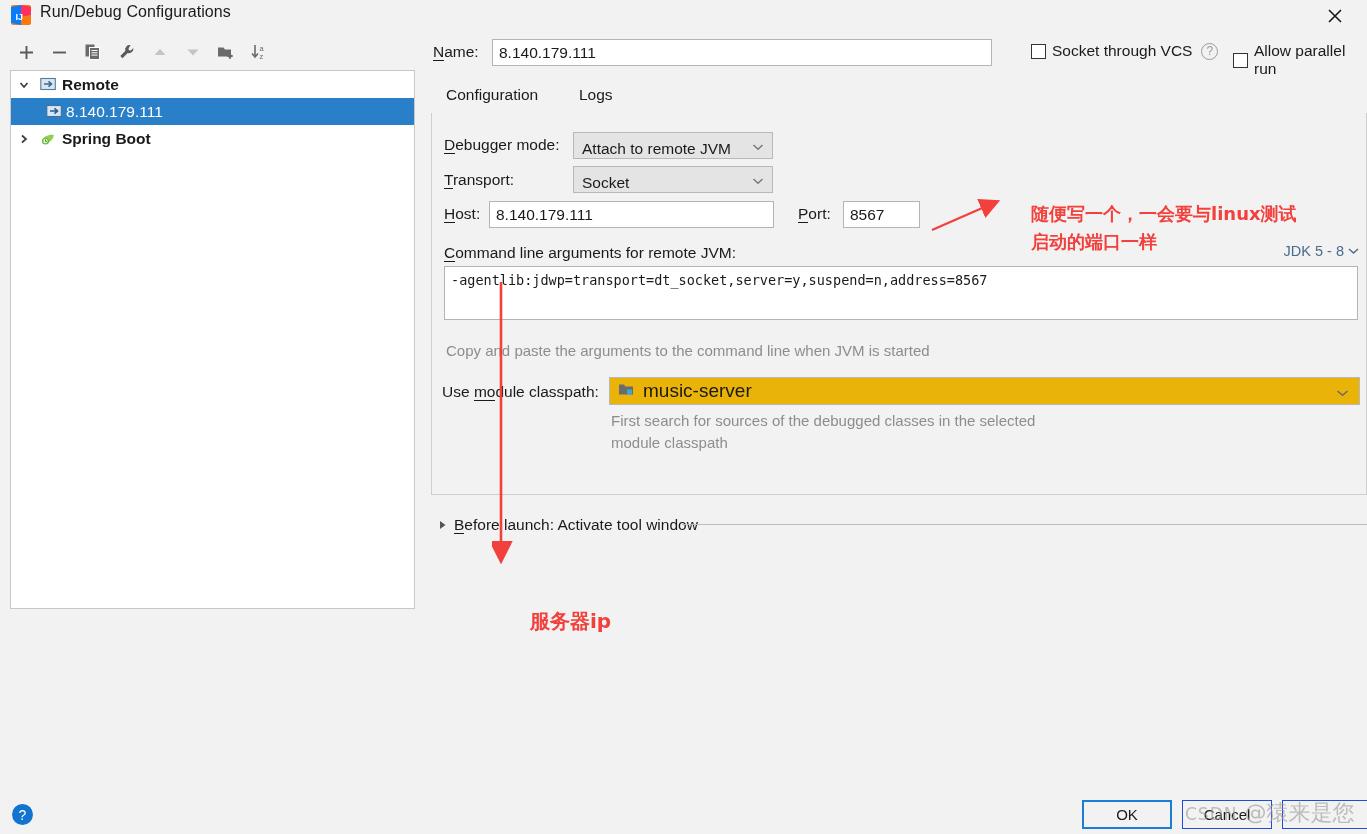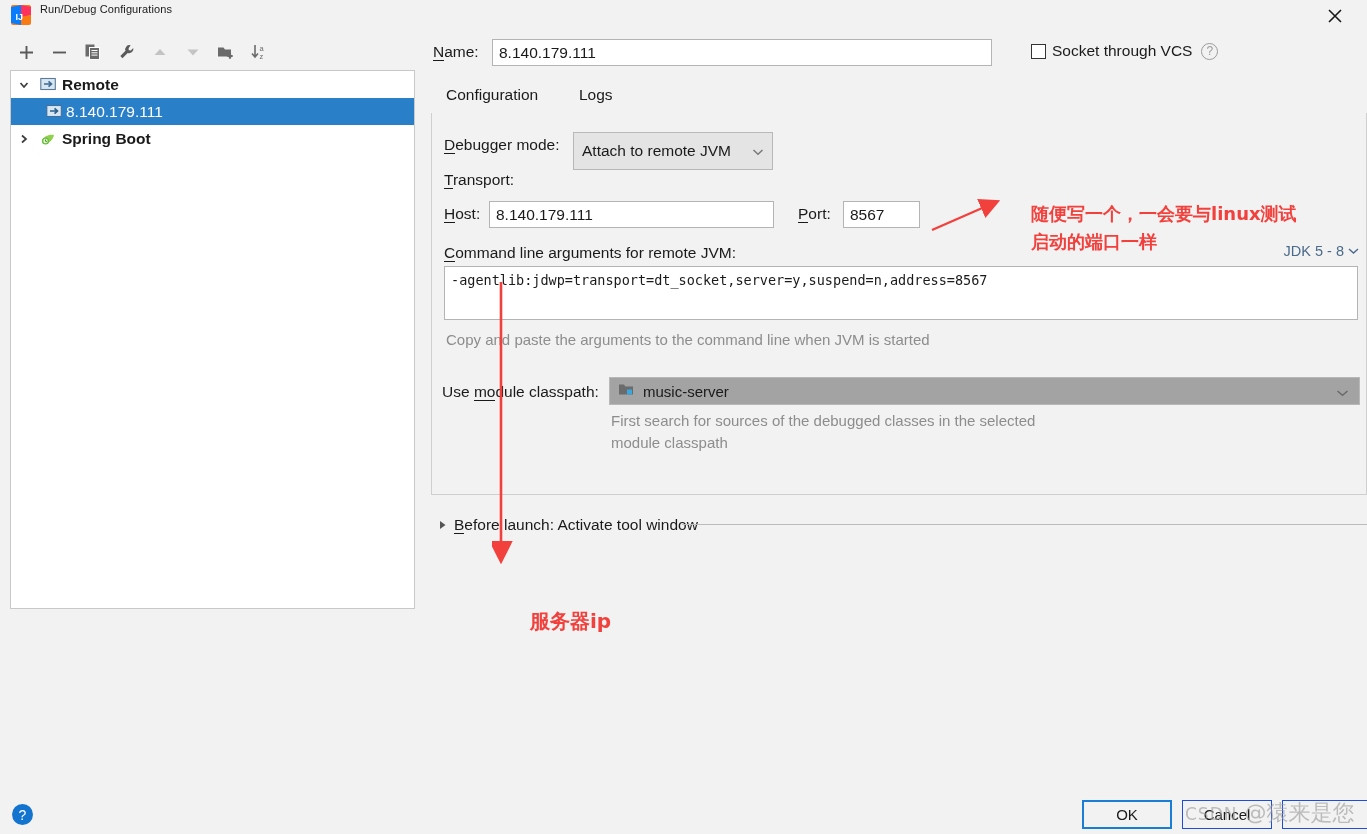--- a/index.html
+++ b/index.html
@@ -9,21 +9,21 @@
     overflow: hidden;
     background: #f2f2f2;
     font-family: "Liberation Sans", sans-serif;
     color: #1a1a1a;
   }
   #root { position: relative; width: 1367px; height: 834px; background: #f2f2f2; }
 
   
   .titlebar { position: absolute; left: 0; top: 0; width: 1358px; height: 33px; background: #f2f2f2; }
   .title-icon { position: absolute; left: 10px; top: 4px; width: 22px; height: 22px; }
-  .title-text { position: absolute; left: 40px; top: 3px; font-size: 11px; color: #1a1a1a; letter-spacing: 0.1px; }
+  .title-text { position: absolute; left: 40px; top: 3px; font-size: 16px; color: #1a1a1a; letter-spacing: 0.1px; }
   .close-btn { position: absolute; right: 8px; top: 2px; width: 30px; height: 28px; display:flex; align-items:center; justify-content:center; font-size: 19px; color: #111; cursor: pointer; }
 
   
   .ltoolbar { position: absolute; left: 10px; top: 38px; width: 405px; height: 30px; }
   .tb-btn { position: absolute; top: 0; width: 26px; height: 28px; display:flex; align-items:center; justify-content:center; cursor:pointer; }
   .tb-btn svg { display:block; }
 
   
   .tree {
     position: absolute; left: 10px; top: 70px; width: 405px; height: 539px;
@@ -60,42 +60,42 @@
   
   .cfg-panel {
     position: absolute; left: 431px; top: 113px; width: 936px; height: 382px;
     border: 1px solid #cfcfcf; border-top: none; background: #f2f2f2;
   }
   .f-label { position: absolute; font-size: 15.5px; color: #1a1a1a; }
   .f-label u { text-decoration: none; border-bottom: 1px solid #1a1a1a; }
 
   .combo {
     position: absolute; background: #e4e4e4; border: 1px solid #b8b8b8;
-    height: 38px; font-size: 15.5px; display:flex; align-items:center;
+    height: 27px; font-size: 15.5px; display:flex; align-items:flex-end;
     padding: 0 8px; cursor: pointer; color: #1a1a1a;
   }
   .combo .caret { position: absolute; right: 8px; top: 50%; transform: translateY(-50%); }
   .txt {
     position: absolute; background: #ffffff; border: 1px solid #b4b4b4;
     height: 27px; font-size: 15.5px; padding: 2px 6px; line-height: 23px;
     color: #1a1a1a; outline: none; font-family: "Liberation Sans", sans-serif;
   }
   .argbox {
     position: absolute; left: 444px; top: 266px; width: 914px; height: 54px;
     background: #ffffff; border: 1px solid #b4b4b4;
     font-family: "DejaVu Sans Mono", monospace; font-size: 13.5px;
     padding: 5px 6px; color: #1a1a1a; white-space: nowrap; overflow: hidden;
   }
   .hint { position: absolute; font-size: 15px; color: #8d8d8d; }
   .jdk-note { position: absolute; right: 8px; top: 243px; font-size: 14.5px; color: #4b6b8a; cursor: pointer; display:flex; align-items:center; gap:4px; }
 
   .cp-combo {
     position: absolute; left: 609px; top: 377px; width: 751px; height: 28px;
-    background: #a3a3a3; border: 1px solid #b8b8b8; display:flex; align-items:center;
-    padding: 0 8px; font-size: 15px; cursor: pointer;
+    background: #eab308; border: 1px solid #b8b8b8; display:flex; align-items:center;
+    padding: 0 8px; font-size: 19px; cursor: pointer;
   }
 
   
   .bl-arrow { position: absolute; left: 437px; top: 518px; width: 12px; height: 14px; cursor: pointer; }
   .bl-text { position: absolute; left: 454px; top: 516px; font-size: 15.5px; cursor: pointer; }
   .bl-text u { text-decoration: none; border-bottom: 1px solid #1a1a1a; }
   .bl-line { position: absolute; left: 682px; top: 524px; width: 685px; height: 1px; background: #bcbcbc; }
 
   
   .anno { position: absolute; color: #f2403c; font-size: 18px; line-height: 26px; font-weight: 600;
@@ -238,20 +238,24 @@
 
   <span class="name-label"><u>N</u>ame:</span>
   <input class="name-input" value="8.140.179.111" style="">
 
   <div class="cbx-wrap" style="left:1031px;">
     <span class="cbx"></span>
     <span>Socket through VCS</span>
     <span class="help-q">?</span>
   </div>
 
+  <div class="cbx-wrap" style="left:1233px;">
+    <span class="cbx"></span>
+    <span>Allow parallel run</span>
+  </div>
 
   <div class="tabs">
     <span class="tab" style="left:10px">Configuration</span>
     <span class="tab" style="left:143px">Logs</span>
   </div>
   <div class="tab-underline"></div>
   <div class="tab-baseline"></div>
 
   <div class="cfg-panel"></div>
 
@@ -259,30 +263,38 @@
   <div class="combo" style="left:573px; top:132px; width:200px;">
     <span>Attach to remote JVM</span>
     <span class="caret">
       <svg width="12" height="8" viewBox="0 0 12 8">
           <path d="M1.5 2 L6 6.2 L10.5 2" stroke="#7a7a7a" stroke-width="1.5" fill="none"></path>
         </svg>
     </span>
   </div>
 
   <span class="f-label" style="left:444px; top:171px;"><u>T</u>ransport:</span>
+  <div class="combo" style="left:573px; top:166px; width:200px;">
+    <span>Socket</span>
+    <span class="caret">
+      <svg width="12" height="8" viewBox="0 0 12 8">
+          <path d="M1.5 2 L6 6.2 L10.5 2" stroke="#7a7a7a" stroke-width="1.5" fill="none"></path>
+        </svg>
+    </span>
+  </div>
 
   <span class="f-label" style="left:444px; top:205px;"><u>H</u>ost:</span>
   <input class="txt" style="left: 489px; top: 201px; width: 285px;" value="8.140.179.111">
 
   <span class="f-label" style="left:798px; top:205px;"><u>P</u>ort:</span>
   <input class="txt" style="left: 843px; top: 201px; width: 77px;" value="8567">
 
   <span class="f-label" style="left:444px; top:244px;"><u>C</u>ommand line arguments for remote JVM:</span>
   <div class="argbox">-agentlib:jdwp=transport=dt_socket,server=y,suspend=n,address=8567</div>
-  <span class="hint" style="left:446px; top:331px;">Copy and paste the arguments to the command line when JVM is started</span>
+  <span class="hint" style="left:446px; top:342px;">Copy and paste the arguments to the command line when JVM is started</span>
   <span class="jdk-note">
     <span>JDK 5 - 8</span>
     <svg width="11" height="8" viewBox="0 0 11 8">
         <path d="M1 2 L5.5 6 L10 2" stroke="#4b6b8a" stroke-width="1.4" fill="none"></path>
       </svg>
   </span>
 
   <span class="f-label" style="left:442px; top:383px;">Use <u>mo</u>dule classpath:</span>
   <div class="cp-combo">
     <span style="margin-right:8px;">

